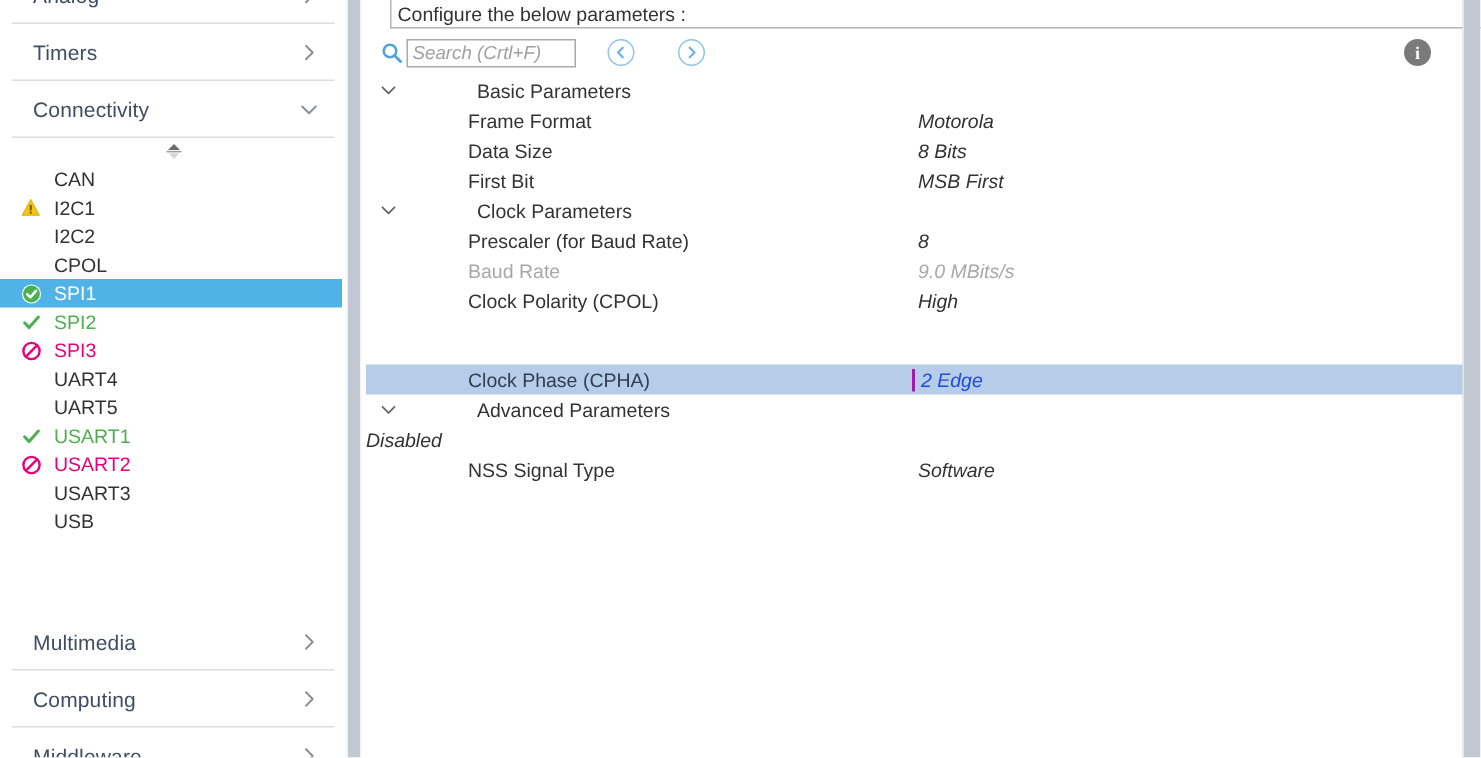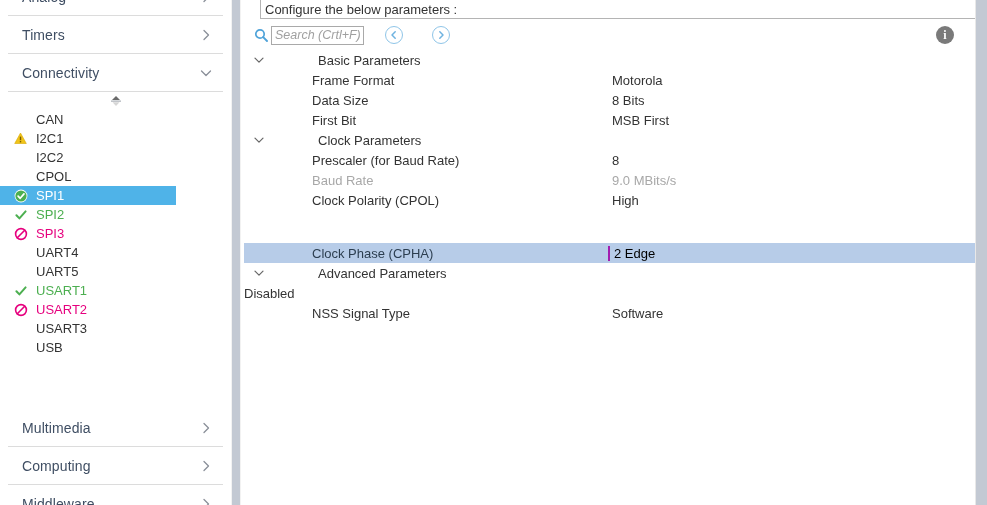--- a/index.html
+++ b/index.html
@@ -107,21 +107,21 @@
     width: 737px; height: 30px;
     display: flex; align-items: center;
   }
   #search-icon-wrap {
     width: 20px; height: 20px;
     margin-left: 7px;
     display: flex; align-items: center; justify-content: center;
     color: #4fa3d9;
   }
   #search-input {
-    width: 93px; height: 19px;
+    width: 113px; height: 19px;
     border: 1px solid #a9a9a9;
     outline: none;
     font-family: "Liberation Sans", sans-serif;
     font-size: 12.5px;
     font-style: italic;
     color: #555;
     padding: 0 3px;
     background: #ffffff;
   }
   #search-input::placeholder { color: #a0a0a0; font-style: italic; }
@@ -176,29 +176,30 @@
   }
   .row .p-name {
     margin-left: 68px;
     width: 300px;
     color: #333333;
     white-space: nowrap;
   }
   .row .p-value {
     color: #333333;
     white-space: nowrap;
+    font-style: italic;
   }
   .row.dim .p-name, .row.dim .p-value { color: #a8a8a8; }
   .row.selected {
     background: #b7cce8;
     margin-top: 33px;
   }
   .row.selected .p-name { color: #2c3e50; }
   .row.selected .p-value {
-    color: #000000;
+    color: #1d4ed8;
     border-left: 2px solid #a21caf;
     padding-left: 4px;
     margin-left: -4px;
     text-align: center;
   }
 
   
   #right-strip {
     position: absolute; right: 0; top: 0;
     width: 12px; height: 505px;
@@ -263,21 +264,21 @@
           <span class="pi-label">I2C1</span>
         </div>
         <div class="peri-item">
           <span class="pi-icon"></span>
           <span class="pi-label">I2C2</span>
         </div>
         <div class="peri-item">
           <span class="pi-icon"></span>
           <span class="pi-label">CPOL</span>
         </div>
-        <div class="peri-item selected state-okfull" style="margin-left: 0px; width: 176px;">
+        <div class="peri-item selected state-okfull" style="margin-left: 0px; width: 228px;">
           <span class="pi-icon">
             <svg width="14" height="14" viewBox="0 0 14 14">
               <circle cx="7" cy="7" r="6.4" fill="#ffffff"></circle>
               <circle cx="7" cy="7" r="5.6" fill="#4caf50"></circle>
               <path d="M4.1 7.1 L6.2 9.3 L10 4.9" fill="none" stroke="#ffffff" stroke-width="1.7" stroke-linecap="round" stroke-linejoin="round"></path>
             </svg>
           </span>
           <span class="pi-label">SPI1</span>
         </div>
         <div class="peri-item state-ok">

